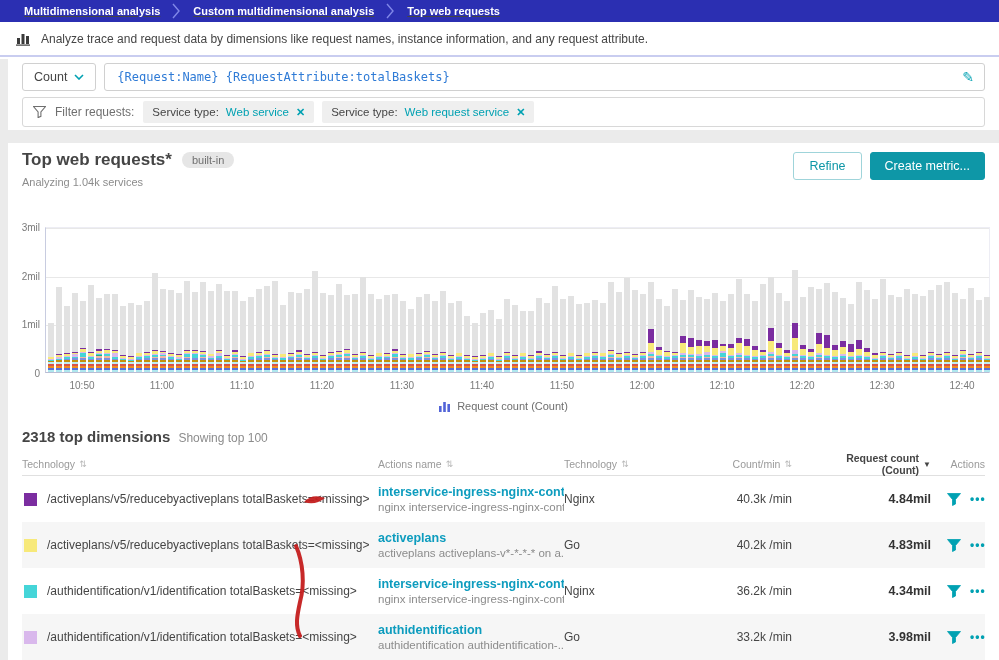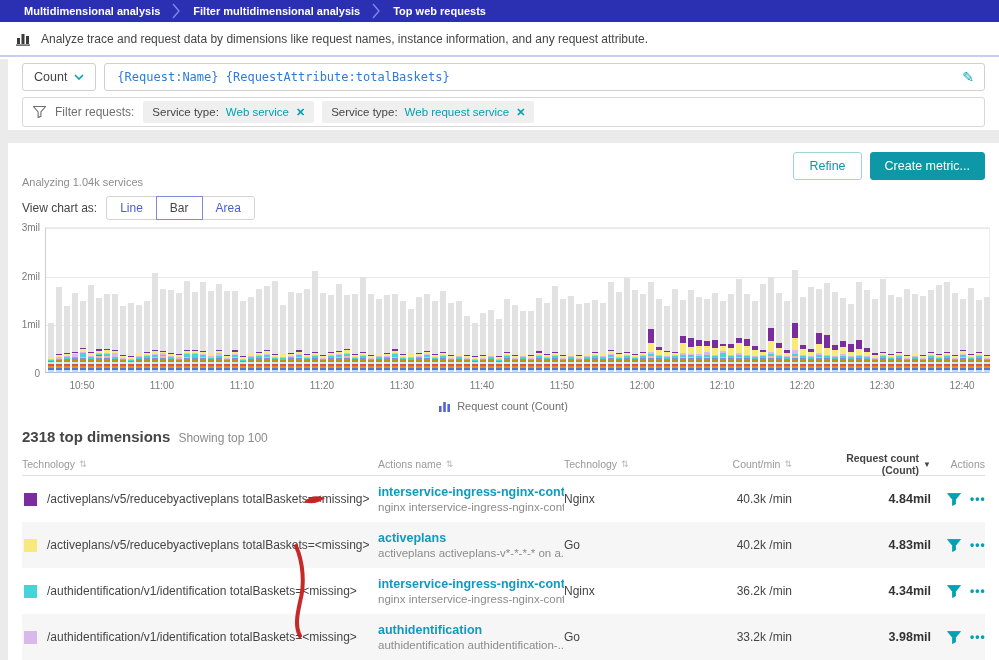--- a/index.html
+++ b/index.html
@@ -1,21 +1,21 @@
 <!DOCTYPE html>
 <html><head>
 <meta charset="utf-8">
 <style>
   * { margin:0; padding:0; box-sizing:border-box; }
   html,body { width:999px; height:660px; overflow:hidden; }
   body { position:relative; font-family:"Liberation Sans", sans-serif; background:#ffffff; color:#454545; }
 
   
   .breadcrumb { position:absolute; left:0; top:0; width:999px; height:22px; background:#2b2fb2;
-    display:flex; align-items:center; padding-left:12px; }
+    display:flex; align-items:center; padding-left:12px;text-decoration:underline; }
   .crumb { color:#ffffff; font-size:11px; font-weight:bold; padding:0 12px; white-space:nowrap; cursor:pointer; }
   .crumb-sep { display:flex; align-items:center; }
 
   
   .desc-band { position:absolute; left:0; top:22px; width:999px; height:35px; background:#ffffff;
     border-bottom:2px solid #c9cdf0; display:flex; align-items:center; padding-left:16px; gap:10px; }
   .desc-text { font-size:12px; color:#454545; }
 
   
   .left-gutter { position:absolute; left:0; top:59px; width:8px; height:601px; background:#ebebeb; }
@@ -103,21 +103,21 @@
 </head>
 <body>
 
 <header class="breadcrumb">
     <span class="crumb">Multidimensional analysis</span>
     <span class="crumb-sep">
       <svg width="9" height="16" viewBox="0 0 9 16">
         <polyline points="1,1 7,8 1,15" fill="none" stroke="#8087e8" stroke-width="1.4"></polyline>
       </svg>
     </span>
-    <span class="crumb">Filter multidimensional analysis</span>
+    <span class="crumb">Custom multidimensional analysis</span>
     <span class="crumb-sep">
       <svg width="9" height="16" viewBox="0 0 9 16">
         <polyline points="1,1 7,8 1,15" fill="none" stroke="#8087e8" stroke-width="1.4"></polyline>
       </svg>
     </span>
     <span class="crumb">Top web requests</span>
   </header>
 
 <div class="desc-band">
   <svg width="15" height="14" viewBox="0 0 15 14">
@@ -160,30 +160,30 @@
         <span class="val">Web request service</span>
         <span class="x">✕</span>
       </span>
     </div>
 </div>
 
 <div class="gray-band"></div>
 
 <div class="main">
 
+  <div class="sec-title-row">
+    <span class="sec-title">Top web requests*</span>
+    <span class="badge">built-in</span>
+  </div>
   <div class="sec-sub">Analyzing 1.04k services</div>
   <div class="sec-btns">
     <button class="btn-refine">Refine</button>
     <button class="btn-create">Create metric...</button>
   </div>
 
-  <div class="view-row">
-    <span class="view-label">View chart as:</span>
-    <span id="seg-group"><button class="seg-btn">Line</button><button class="seg-btn sel">Bar</button><button class="seg-btn">Area</button></span>
-  </div>
 
   <div class="chart">
     <div id="ylabels">
         <span class="ylab" style="left: 0px; top: 5px;">3mil</span>
         <span class="ylab" style="left: 0px; top: 53.7px;">2mil</span>
         <span class="ylab" style="left: 0px; top: 102.3px;">1mil</span>
         <span class="ylab" style="left: 0px; top: 151px;">0</span>
       </div>
     <div class="plot">
       <div class="gridline" style="top:0;"></div>

